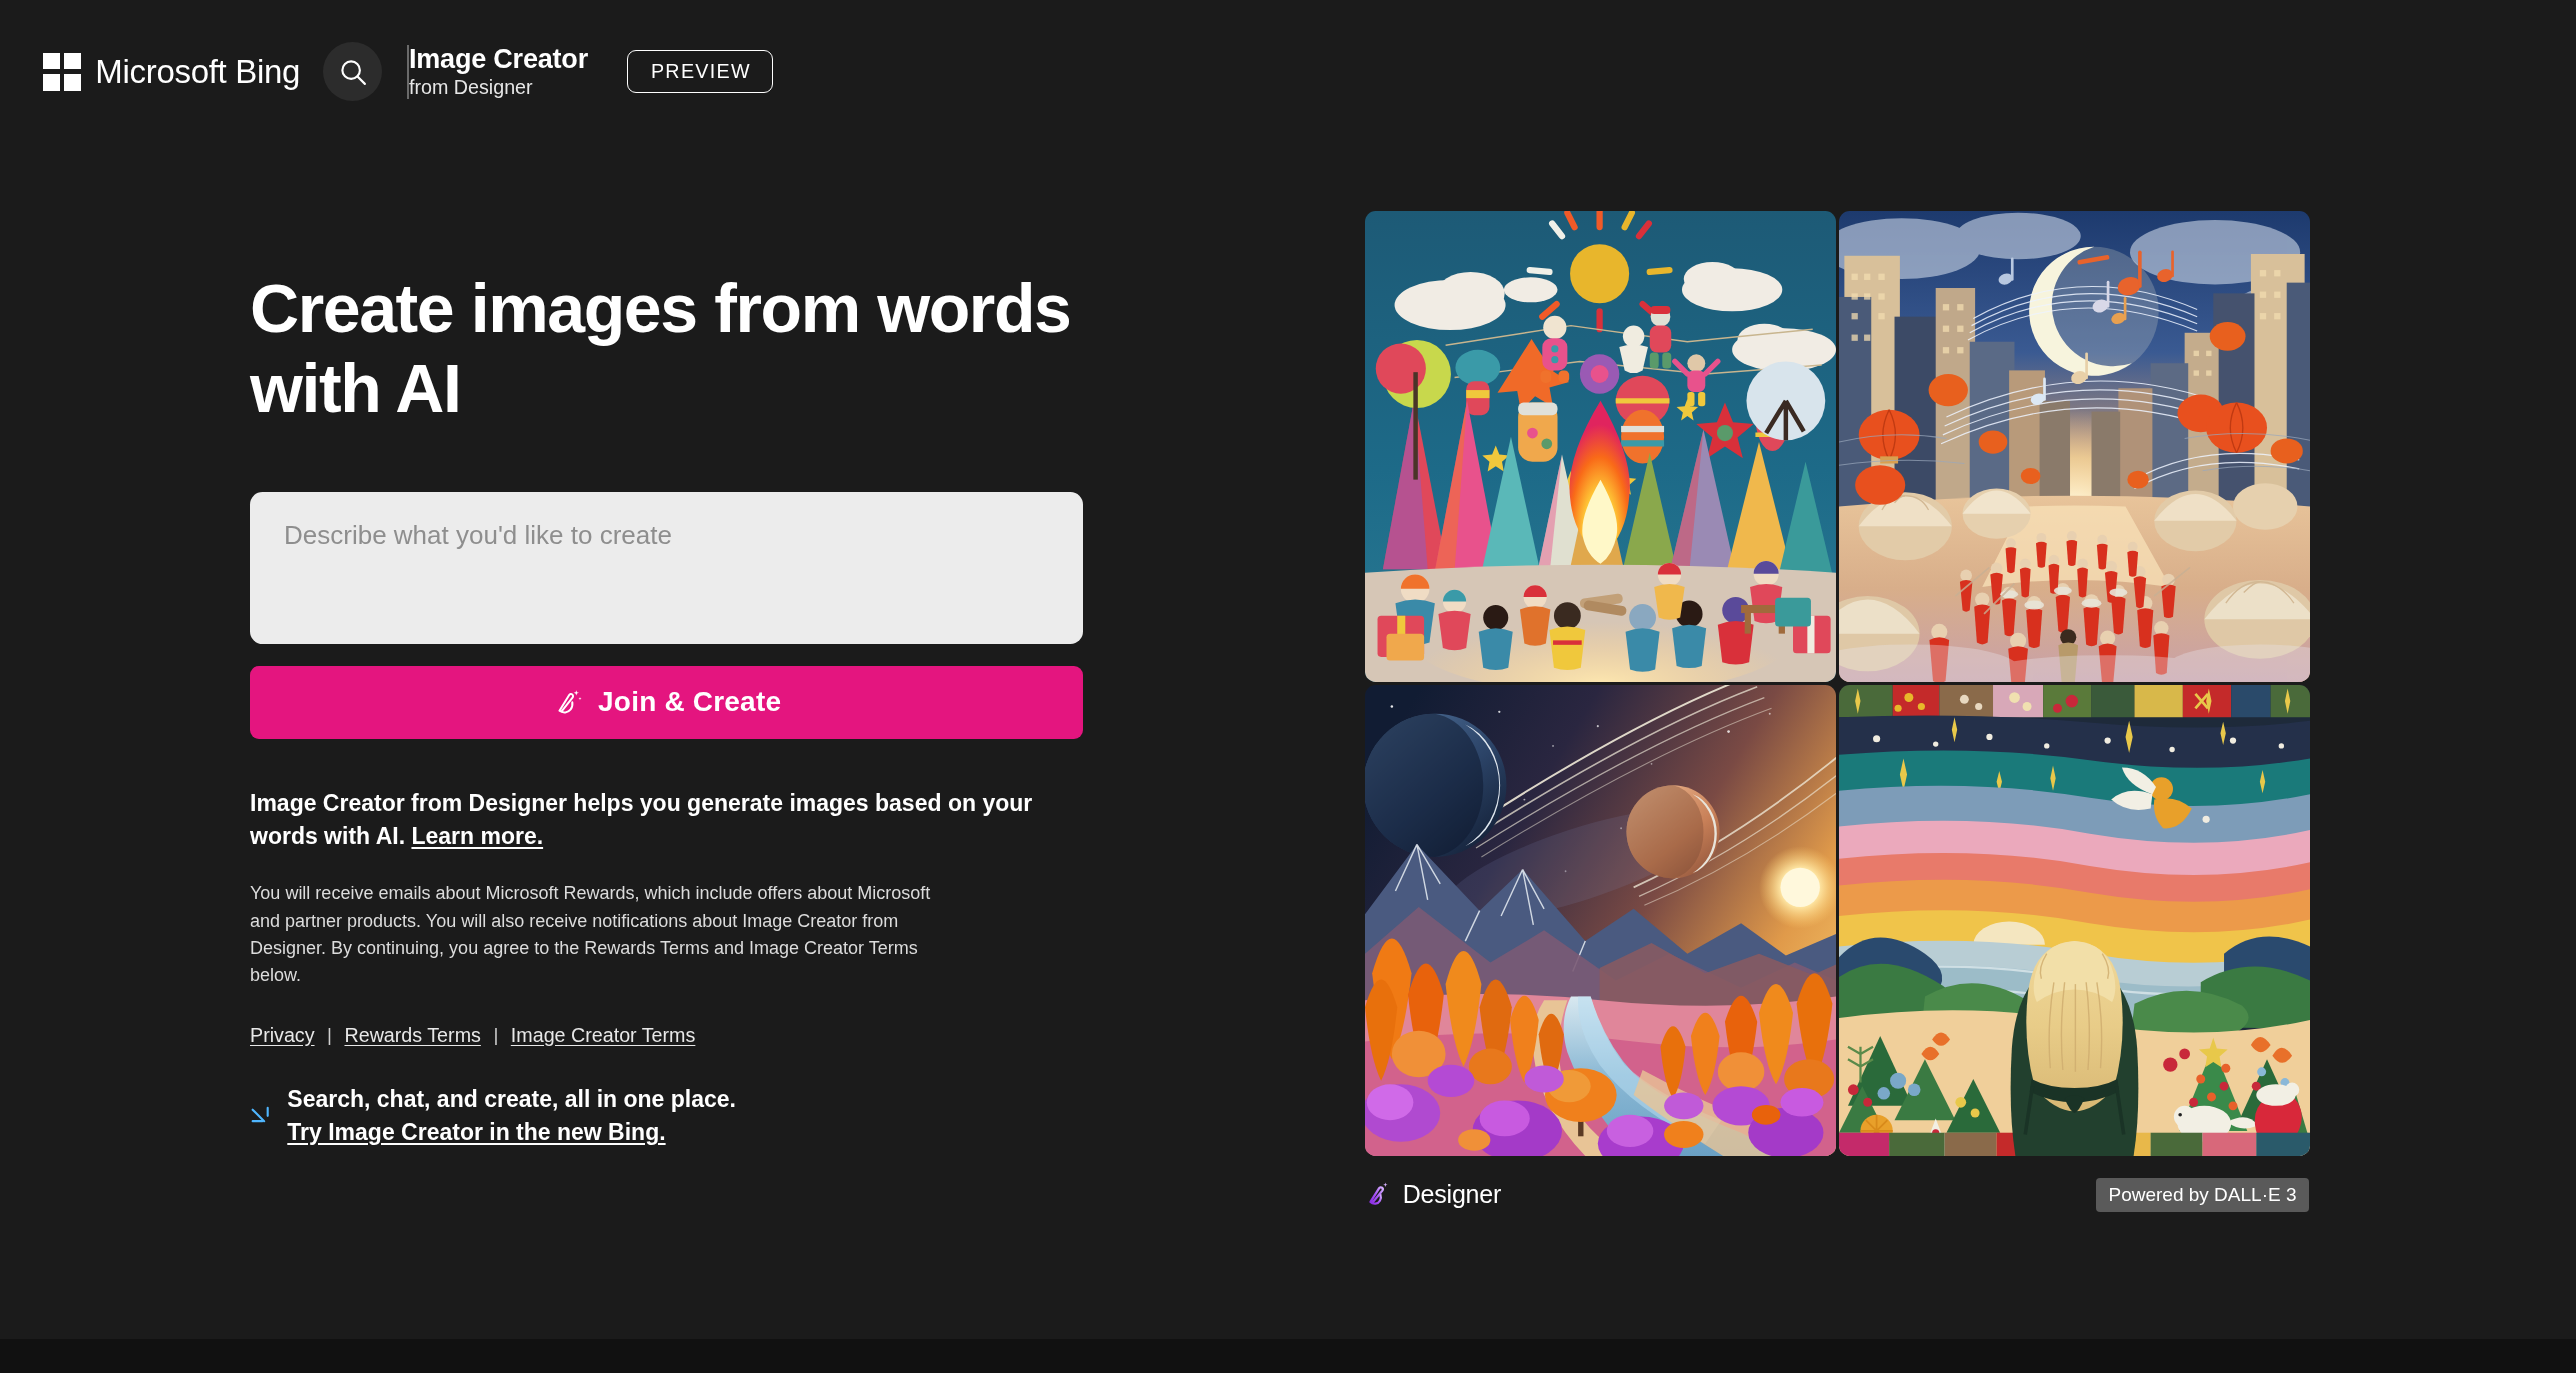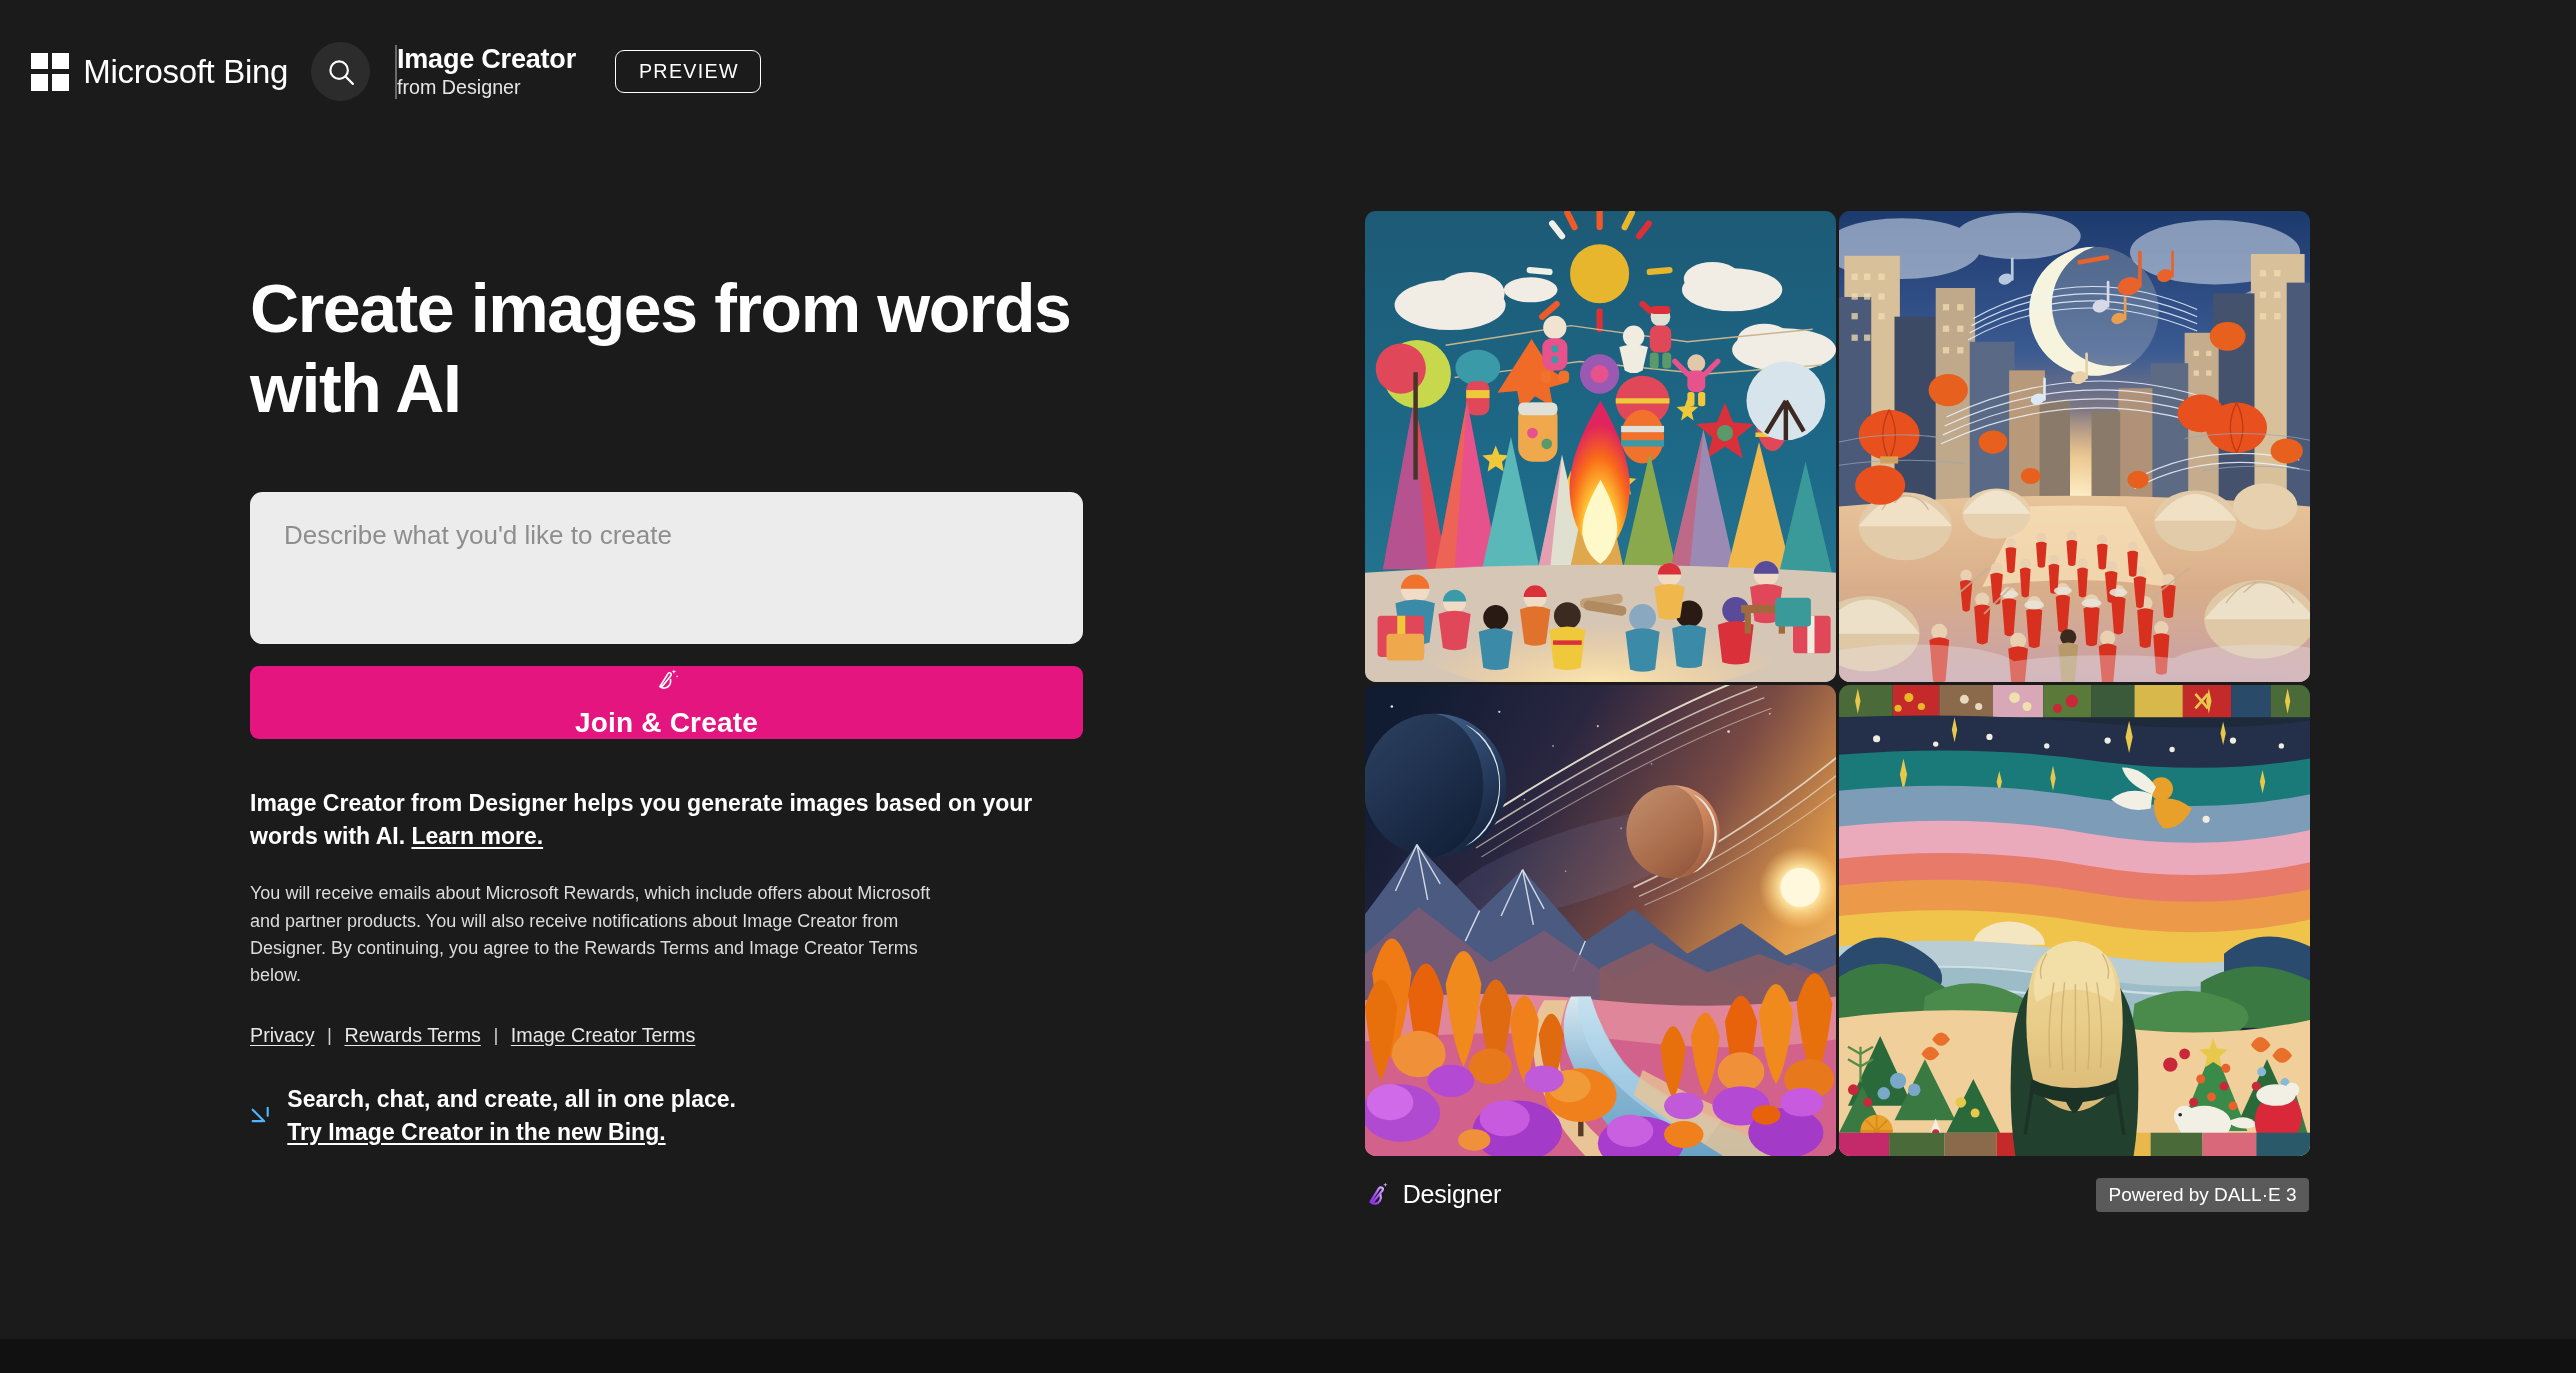--- a/index.html
+++ b/index.html
@@ -32,21 +32,21 @@
     background: #111111;
   }
 
   
   .header {
     position: absolute;
     left: 0; top: 0;
     width: 2576px; height: 143px;
     display: flex;
     align-items: center;
-    padding-left: 31px;
+    padding-left: 43px;
   }
 
   .ms-logo-wrap {
     display: flex;
     align-items: center;
     gap: 14.3px;
     height: 43px;
   }
 
   .ms-squares {
@@ -161,21 +161,20 @@
     color: #ffffff;
     font-family: "Liberation Sans", sans-serif;
     font-size: 28px;
     font-weight: 700;
     letter-spacing: 0.2px;
     display: flex;
     align-items: center;
     justify-content: center;
     gap: 14.3px;
     cursor: pointer;
-    flex-direction: column;
   }
 
   .blurb {
     margin-top: 48px;
     color: #ffffff;
     font-size: 23px;
     font-weight: 700;
     line-height: 1.45;
     max-width: 806px;
   }

